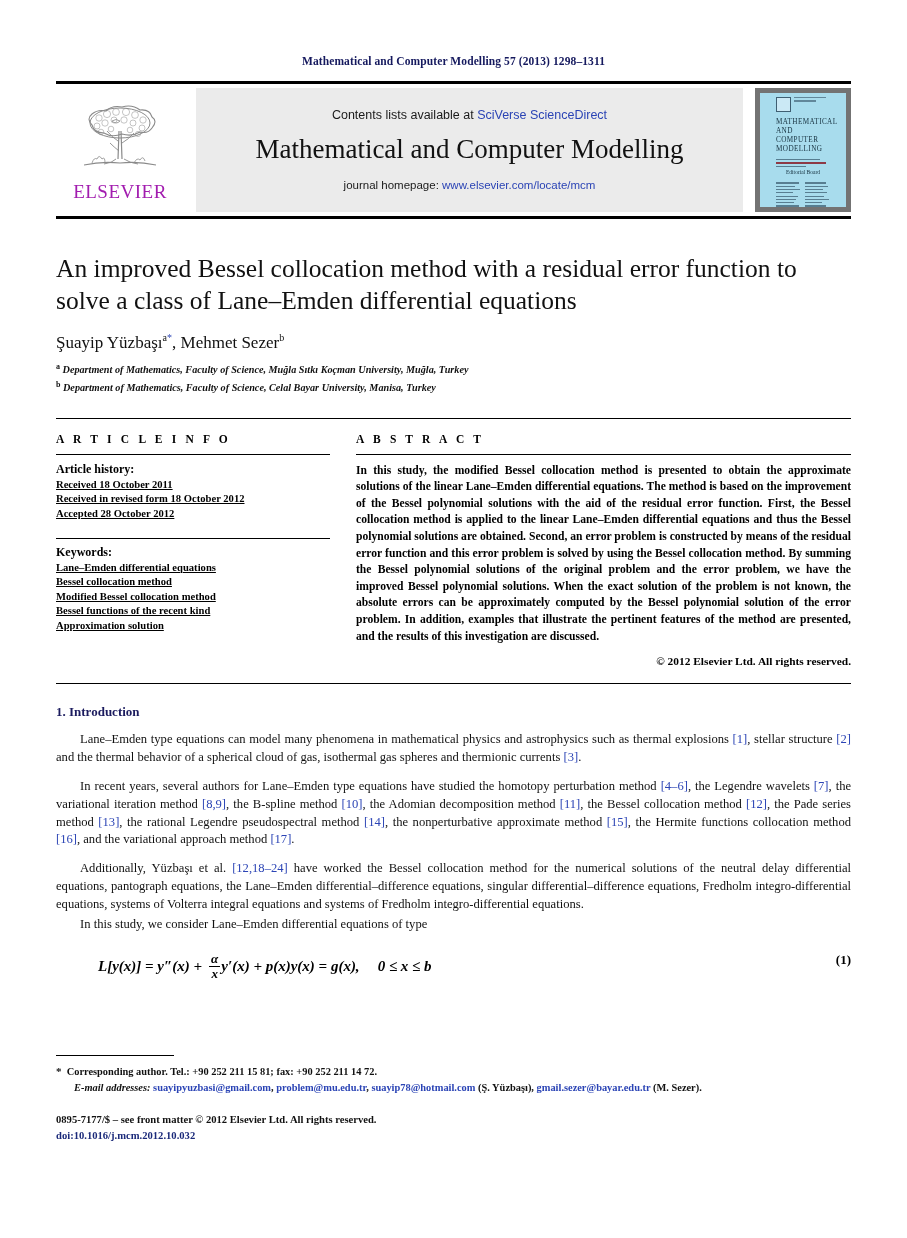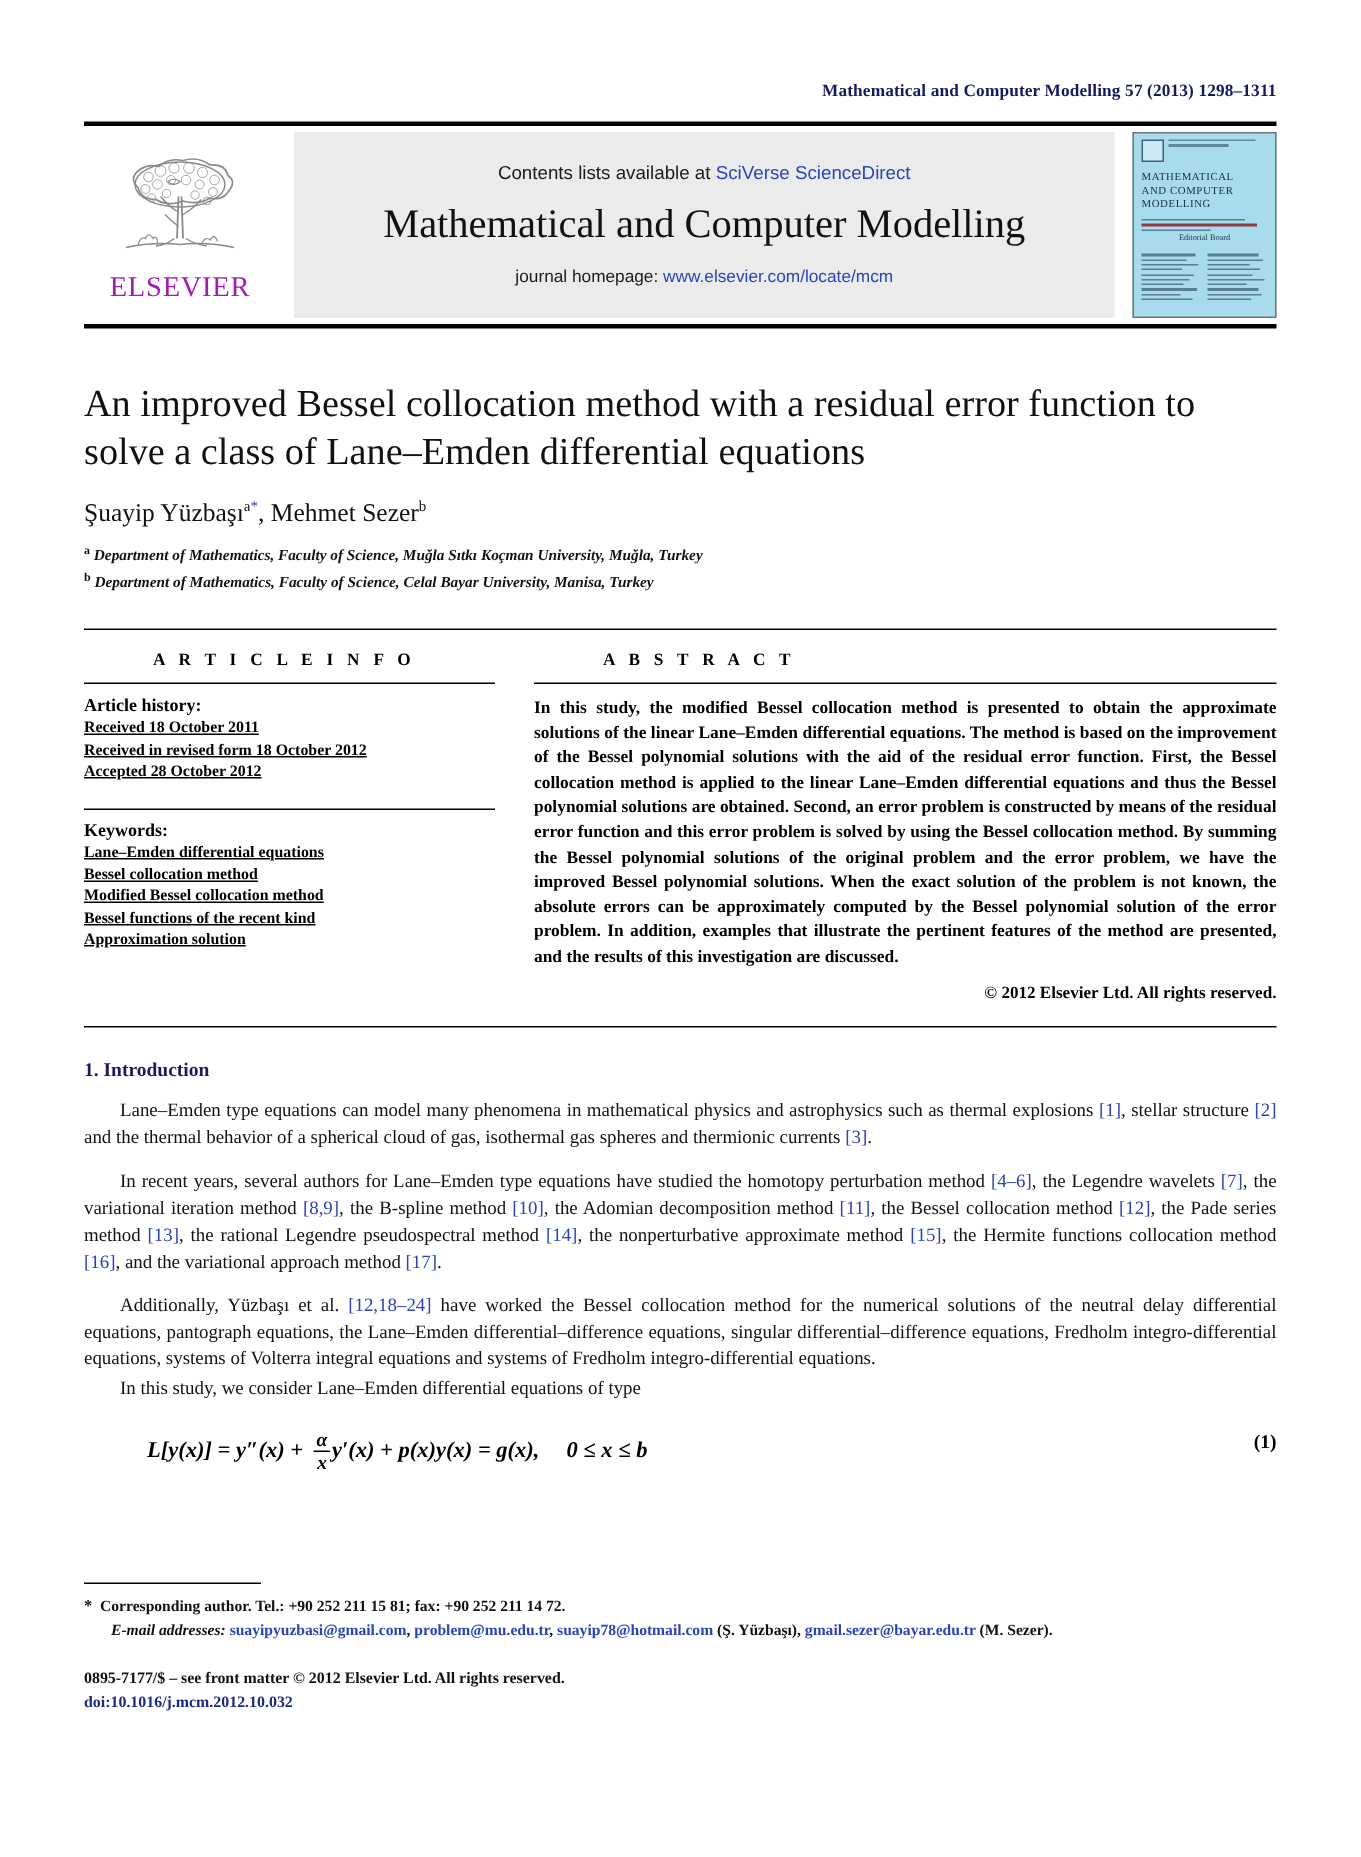--- a/index.html
+++ b/index.html
@@ -24,21 +24,21 @@
   }
   .content {
     position: absolute;
     left: 56px;
     top: 0;
     width: 795px;
   }
 
   
   .running-head {
-    text-align: right;
+    text-align: center;
     font-size: 11.5px;
     font-weight: bold;
     color: #15195e;
     margin-top: 55px;
     letter-spacing: .1px;
   }
 
   
   .masthead {
     margin-top: 14px;
@@ -97,24 +97,24 @@
   }
   .homepage-line {
     font-family: "Liberation Sans", sans-serif;
     font-size: 11.5px;
     color: #1a1a1a;
   }
   .homepage-line .link { color: #2b44b5; }
   .cover-thumb {
     flex: 0 0 96px;
     width: 96px;
-    border: 1px solid #737373;
+    border: 5px solid #737373;
     background: #a8dced;
     box-sizing: border-box;
-    padding: 4px 5px;
+    padding: 4px 16px;
     font-family: "Liberation Serif", serif;
     overflow: hidden;
     position: relative;
   }
   .cv-toprow { display:flex; align-items:flex-start; gap:3px; }
   .cv-box { width:13px; height:13px; border:1px solid #3f5f72; background:#cbe9f5; flex:0 0 13px;}
   .cv-tinyline { height:1.4px; background:#4a6b7d; opacity:.75; margin-bottom:2px;}
   .cv-head { margin-top:6px; }
   .cv-head div {
     font-size:7.2px; letter-spacing:.4px; color:#16313f; line-height:1.25; font-weight:normal;
@@ -165,21 +165,20 @@
     gap: 0;
   }
   .col-info { flex: 0 0 300px; width:300px; padding-right: 26px; box-sizing: border-box;}
   .col-abs  { flex: 1 1 auto; }
   .sec-label {
     font-family: "Liberation Serif", serif;
     font-weight: bold;
     font-size: 11.5px;
     letter-spacing: 3.2px;
     color: #000;
-    margin-left: 46px;
   }
   .rule-thin { border-top: 1px solid #000; margin-top: 9px; margin-bottom: 7px; }
   .info-head {
     font-weight: bold;
     font-size: 12px;
     margin-bottom: 1px;
   }
   .info-line {
     font-weight: bold;
     font-size: 10.6px;

